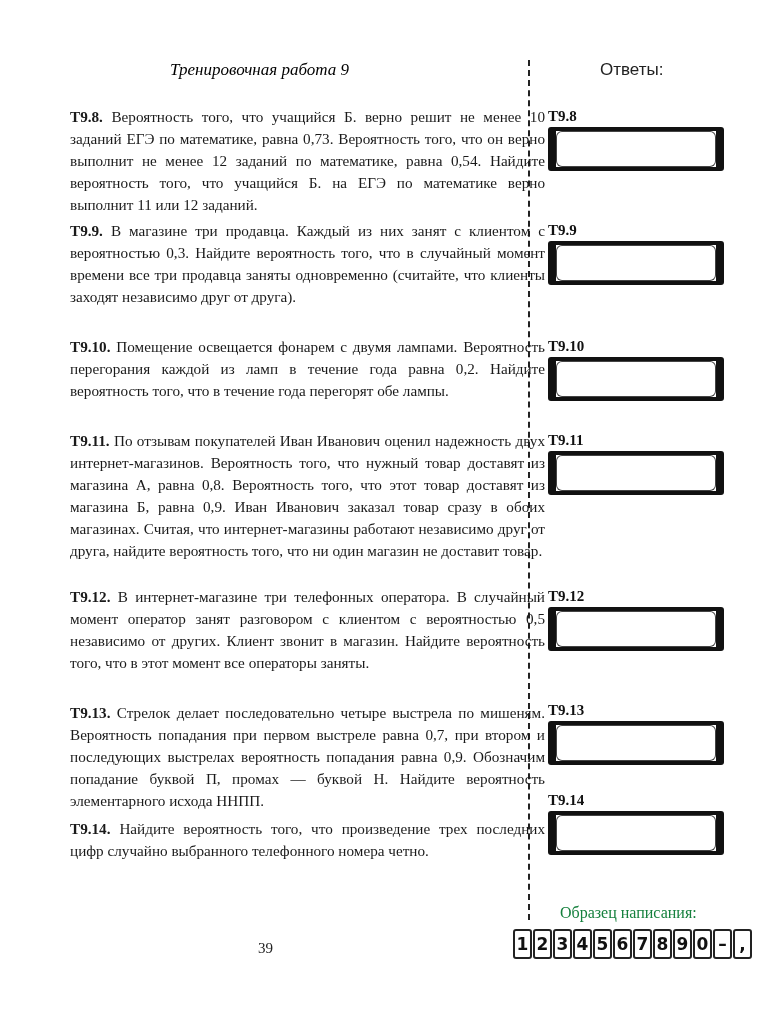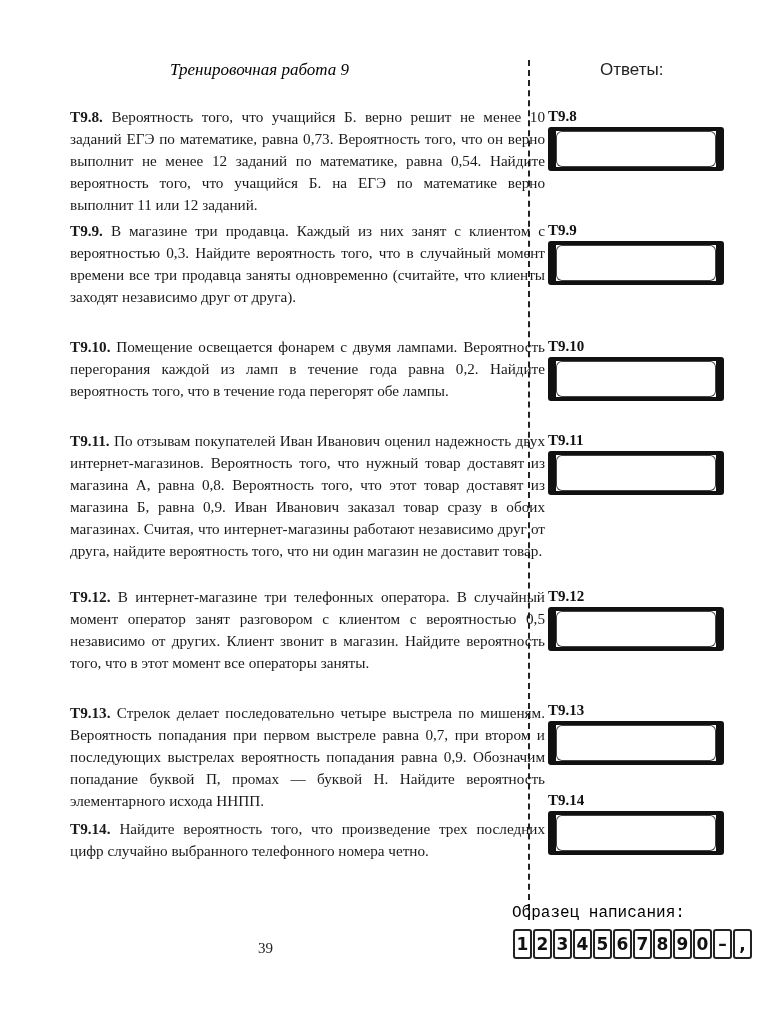--- a/index.html
+++ b/index.html
@@ -36,22 +36,22 @@
   .answer-box {
     width: 176px; height: 44px; box-sizing: border-box;
     border: 4px solid #111; border-left-width: 8px; border-right-width: 8px;
     border-radius: 3px; background: #fff; position: relative;
   }
   .answer-box::after {
     content: ""; position: absolute; inset: 0; border-radius: 6px;
     box-shadow: inset 0 0 0 1px #444;
   }
   .sample-title {
-    position: absolute; left: 512px; top: 904px;
-    font-family: Liberation Mono, monospace; font-size: 16px; color: #000000;
+    position: absolute; left: 560px; top: 904px;
+    font-family: Liberation Serif, serif; font-size: 16px; color: #15803d;
   }
   .sample-row {
     position: absolute; left: 513px; top: 929px; display: flex; gap: 1px;
   }
   .sample-cell {
     width: 15px; height: 26px; border: 2px solid #222; border-radius: 3px;
     display: flex; align-items: center; justify-content: center;
     font-family: "DejaVu Sans", sans-serif; font-size: 17px; font-weight: bold;
     color: #111; box-sizing: content-box;
   }

